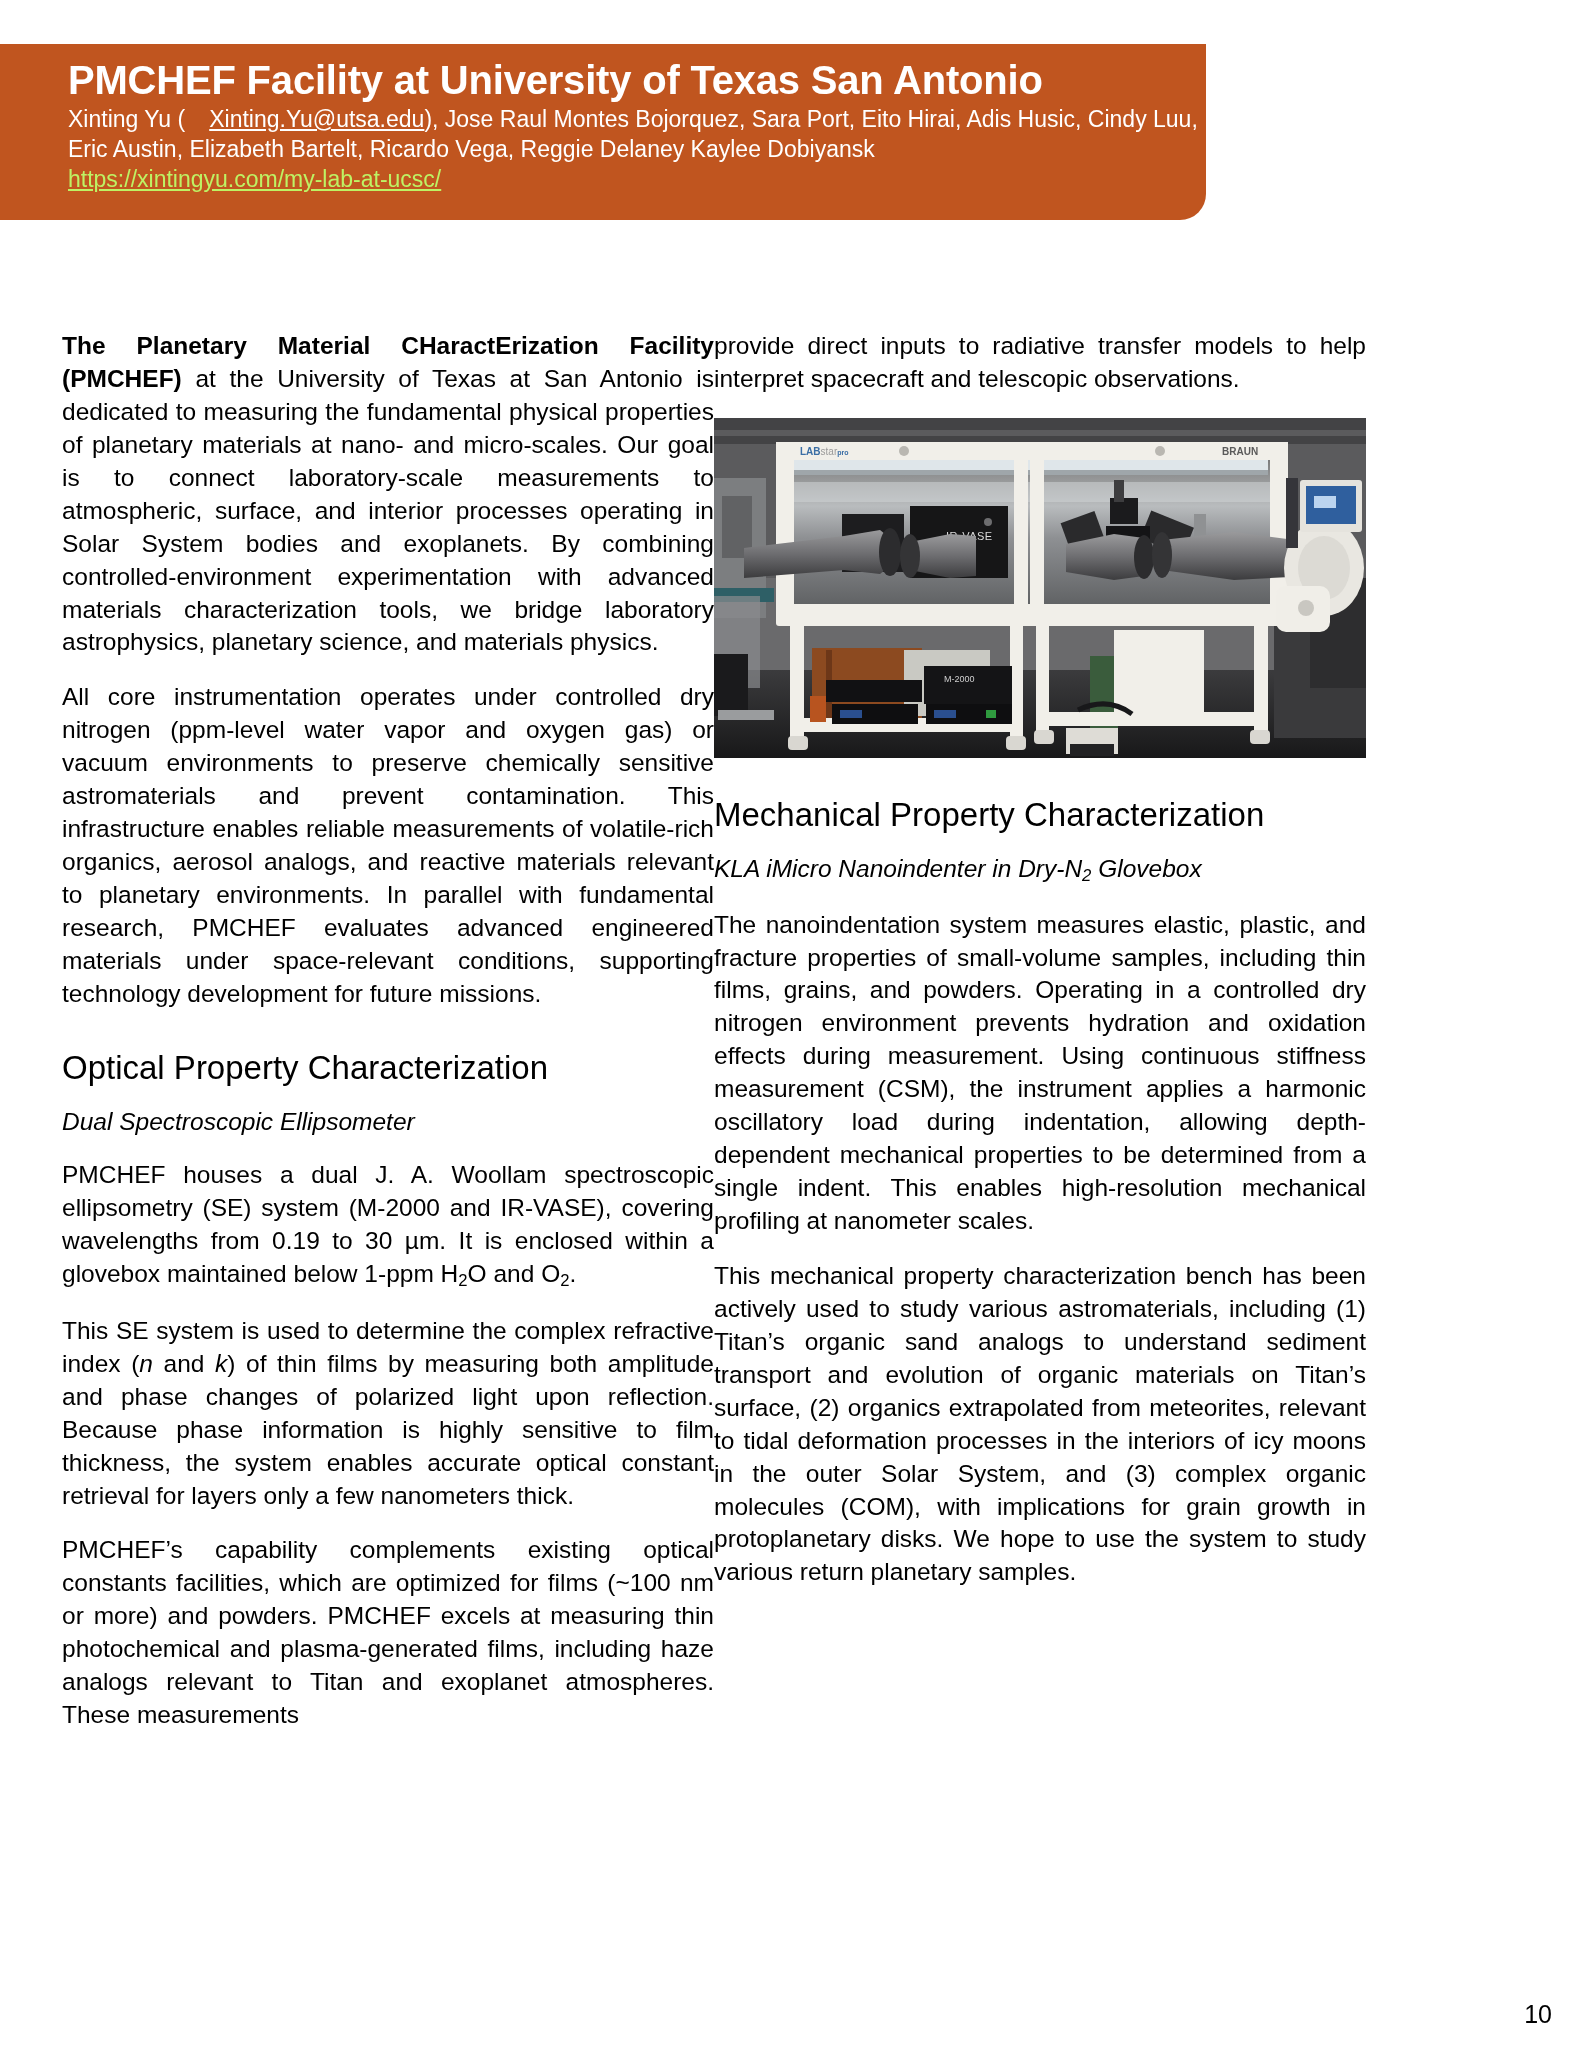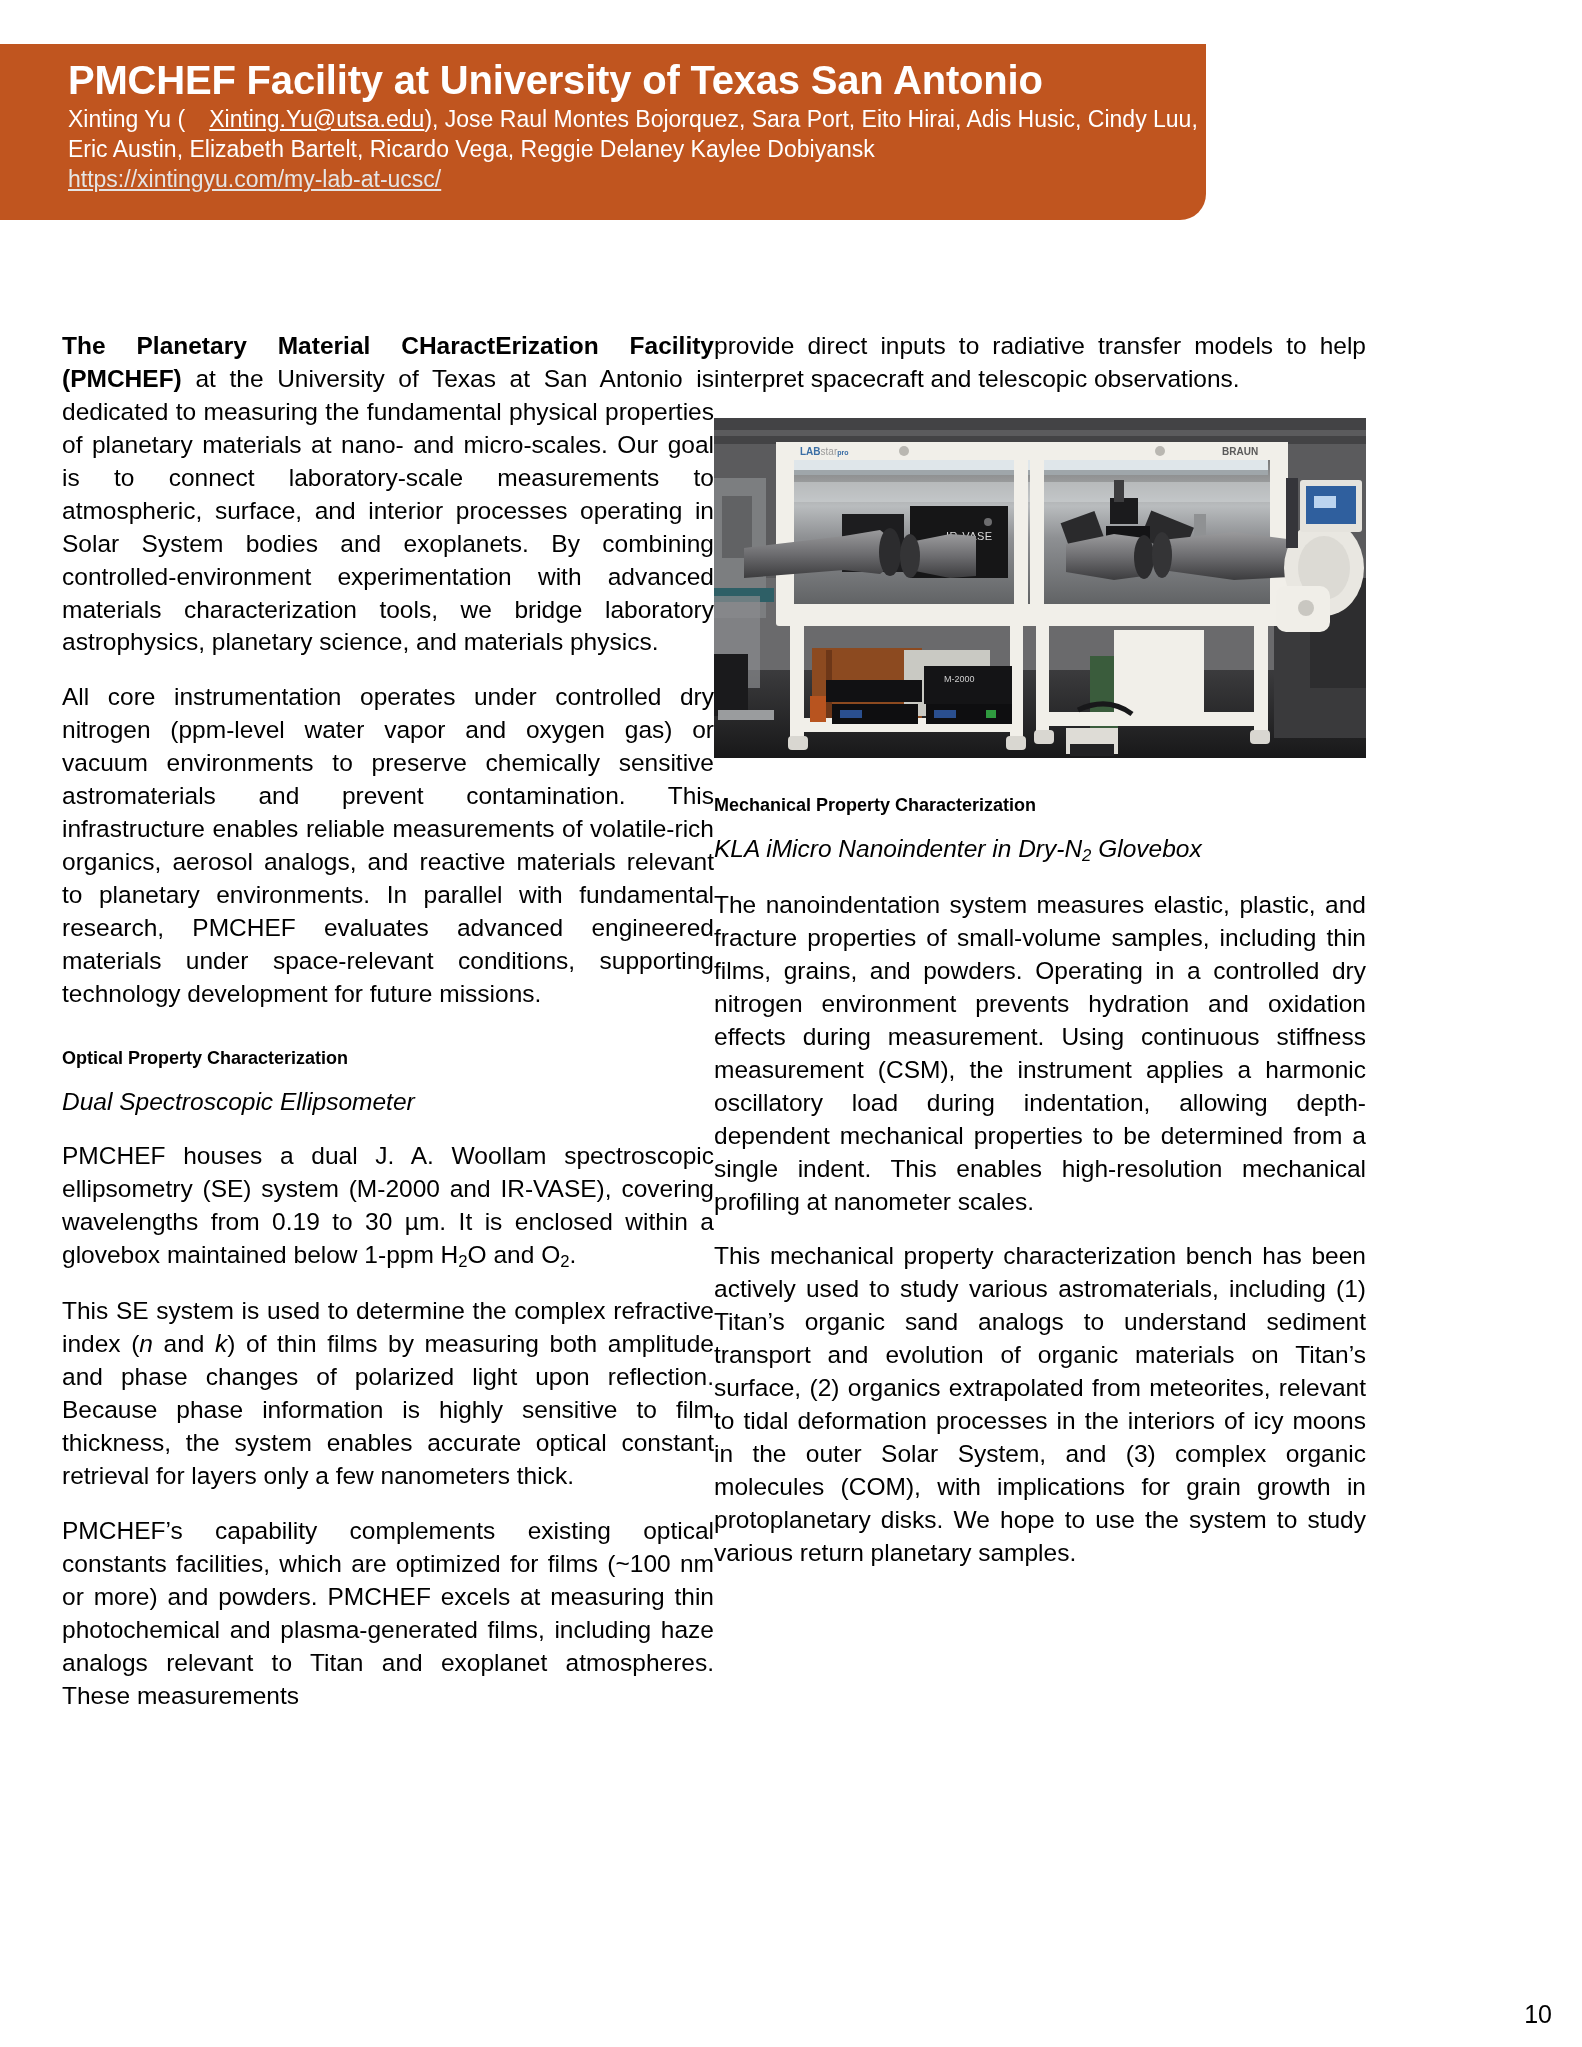--- a/index.html
+++ b/index.html
@@ -44,21 +44,21 @@
     margin: 0;
     white-space: nowrap;
   }
   .banner-authors .email-link {
     text-decoration: underline;
     color: #ffffff;
     margin-left: 24px;
   }
   .banner-url {
     font-size: 23px;
-    color: #e5e5e5;
+    color: #bef264;
     text-decoration: underline;
     line-height: 1.30;
     margin: 0;
     display: block;
     white-space: nowrap;
   }
 
   
   .columns {
     position: absolute;
@@ -79,22 +79,22 @@
     line-height: 1.345;
     text-align: justify;
     margin: 0 0 22px 0;
     hyphens: none;
   }
   p.body-text:last-child { margin-bottom: 0; }
 
   .lead-bold { font-weight: bold; }
 
   h2.section-head {
-    font-size: 18px;
-    font-weight: bold;
+    font-size: 33px;
+    font-weight: normal;
     margin: 36px 0 16px 0;
     line-height: 1.3;
   }
 
   h3.sub-head {
     font-size: 24.5px;
     font-style: italic;
     font-weight: normal;
     margin: 0 0 22px 0;
     line-height: 1.3;

